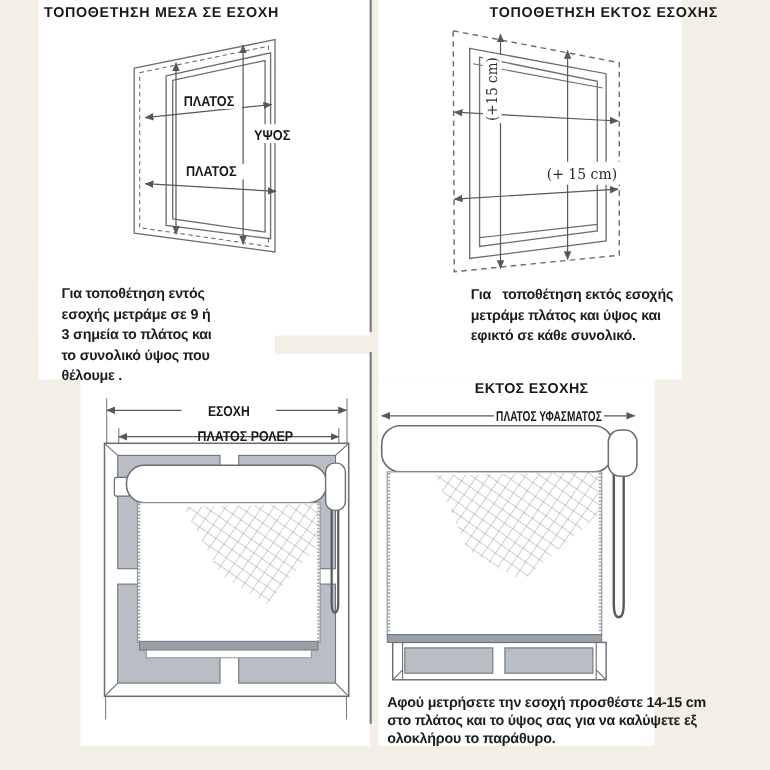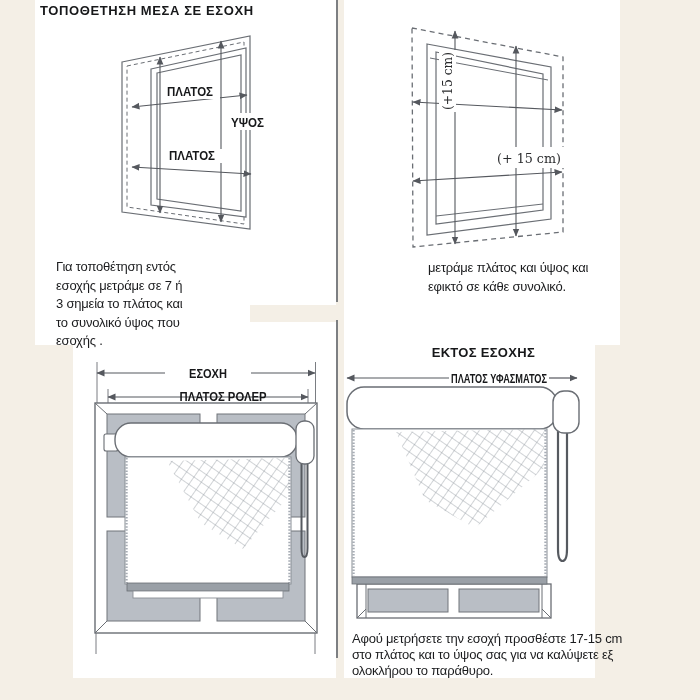--- a/index.html
+++ b/index.html
@@ -9,21 +9,21 @@
     font-family:"Liberation Sans",sans-serif;
   }
   .panel{position:absolute; background:#ffffff;}
   .divider{position:absolute; width:2px; background:#7d7f82;}
   .title{
     position:absolute; font-weight:bold; font-size:13px; letter-spacing:.6px;
     color:#17181a; white-space:pre;
   }
   .caption{position:absolute; color:#1b1c1e;}
   .caption div{
-    font-weight:normal; font-size:13px; letter-spacing:-0.2px;
+    font-weight:bold; font-size:13px; letter-spacing:-0.2px;
     line-height:18.5px; white-space:pre;
   }
   .caption.tight div{line-height:15.8px; font-size:13px;}
   .diag{position:absolute;}
   .diag text{
     font-family:"Liberation Sans",sans-serif; font-weight:bold;
     font-size:13px; fill:#17181a;
   }
   .diag text.serif{
     font-family:"DejaVu Serif",serif; font-weight:normal;
@@ -39,20 +39,21 @@
   <div class="panel" style="left:35px;top:0;width:301px;height:305px"></div>
   <div class="panel" style="left:35px;top:255px;width:215px;height:90px"></div>
   <div class="panel" style="left:344px;top:0;width:276px;height:345px"></div>
   <div class="panel" style="left:73px;top:322px;width:263px;height:356px"></div>
   <div class="panel" style="left:344px;top:345px;width:251px;height:333px"></div>
 
   <div class="divider" style="left:336px;top:0;height:302px"></div>
   <div class="divider" style="left:336px;top:320px;height:338px"></div>
 
   <div class="title" style="left:40px;top:3px">ΤΟΠΟΘΕΤΗΣΗ ΜΕΣΑ ΣΕ ΕΣΟΧΗ</div>
+  <div class="title" style="left:445px;top:3px">ΤΟΠΟΘΕΤΗΣΗ ΕΚΤΟΣ ΕΣΟΧΗΣ</div>
 
   <svg class="diag" style="left:90px;top:25px" width="245" height="228" viewBox="90 25 245 228">
     <defs>
       <marker id="ah1" markerWidth="9" markerHeight="8" refX="7.5" refY="4" orient="auto-start-reverse" markerUnits="userSpaceOnUse">
         <path d="M0,0.6 L8,4 L0,7.4 Z" fill="#55585e"></path>
       </marker>
     </defs>
     <g stroke="#6a6e74" fill="none" stroke-width="1.2">
       <polygon points="122,62 250,36 250,229 122,212" fill="#ffffff"></polygon>
       <polygon points="127,66 244,42 244,224 127,207" stroke-dasharray="4,3" stroke-width="1"></polygon>
@@ -99,26 +100,27 @@
     <g>
       <rect x="439" y="50" width="17" height="62" fill="#ffffff"></rect>
       <text class="serif" x="447.5" y="85" transform="rotate(-90 447.5 81)" text-anchor="middle" textLength="58" lengthAdjust="spacingAndGlyphs">(+15 cm)</text>
       <rect x="494" y="147" width="70" height="21" fill="#ffffff"></rect>
       <text class="serif" x="529" y="163" text-anchor="middle" textLength="64" lengthAdjust="spacingAndGlyphs">(+ 15 cm)</text>
     </g>
   </svg>
 
   <div class="caption" style="left:56px;top:258px">
     <div>Για τοποθέτηση εντός</div>
-    <div>εσοχής μετράμε σε 7 ή</div>
+    <div>εσοχής μετράμε σε 9 ή</div>
     <div>3 σημεία το πλάτος και</div>
     <div>το συνολικό ύψος που</div>
-    <div>εσοχής .</div>
+    <div>θέλουμε .</div>
   </div>
   <div class="caption" style="left:428px;top:259px">
+    <div>Για   τοποθέτηση εκτός εσοχής</div>
     <div>μετράμε πλάτος και ύψος και</div>
     <div>εφικτό σε κάθε συνολικό.</div>
   </div>
 
   <svg class="diag" style="left:88px;top:358px" width="246" height="300" viewBox="88 358 246 300">
     <defs>
       <marker id="ah3" markerWidth="9" markerHeight="8" refX="7.5" refY="4" orient="auto-start-reverse" markerUnits="userSpaceOnUse">
         <path d="M0,0.6 L8,4 L0,7.4 Z" fill="#55585e"></path>
       </marker>
       <pattern id="mesh3" width="9" height="9" patternUnits="userSpaceOnUse" patternTransform="rotate(35)">
@@ -204,18 +206,18 @@
     <g>
       <rect x="352" y="429" width="195" height="148" fill="#ffffff" stroke="#8a8f96" stroke-width="1"></rect>
       <line x1="353.5" y1="430" x2="353.5" y2="576" stroke="#a6acb4" stroke-width="2.4" stroke-dasharray="1.5,1.6"></line>
       <line x1="545.5" y1="430" x2="545.5" y2="576" stroke="#a6acb4" stroke-width="2.4" stroke-dasharray="1.5,1.6"></line>
       <polygon points="396,432 544,429 544,468 475,528 425,500" fill="url(#mesh4)" stroke="none"></polygon>
       <rect x="352" y="577" width="195" height="7" fill="#9aa0a7" stroke="#6a6e74" stroke-width="0.8"></rect>
     </g>
   </svg>
 
   <div class="caption tight" style="left:352px;top:631px">
-    <div>Αφού μετρήσετε την εσοχή προσθέστε 17-15 cm</div>
+    <div>Αφού μετρήσετε την εσοχή προσθέστε 14-15 cm</div>
     <div>στο πλάτος και το ύψος σας για να καλύψετε εξ</div>
     <div>ολοκλήρου το παράθυρο.</div>
   </div>
 
 </div>
 
 </body></html>

